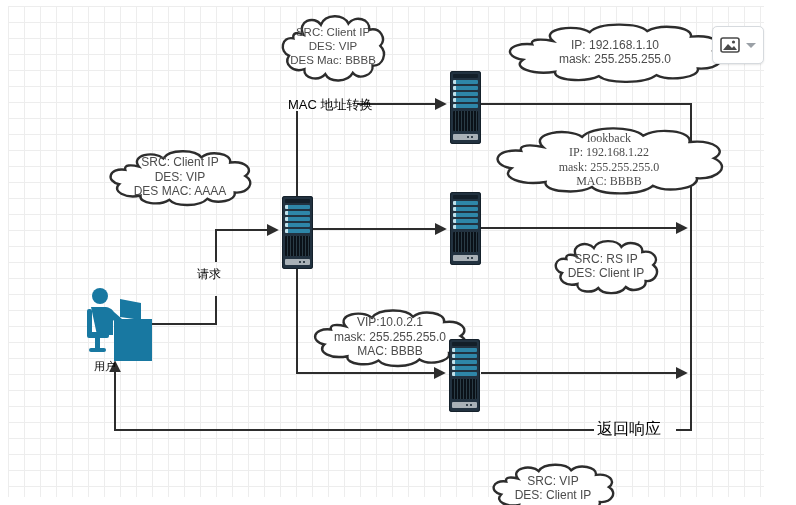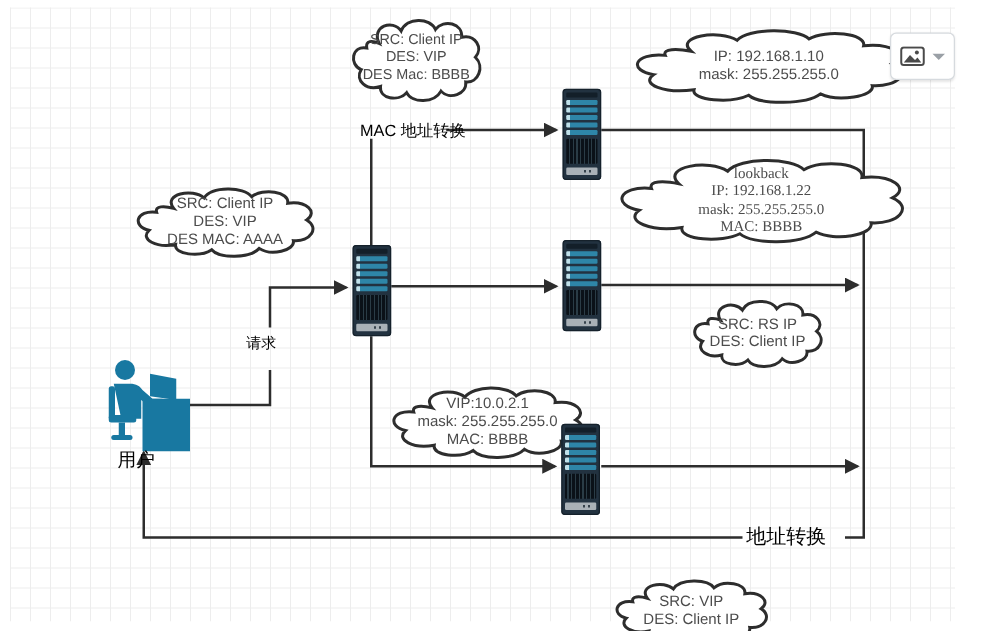--- a/index.html
+++ b/index.html
@@ -33,21 +33,21 @@
     background:linear-gradient(to right,#bfe0ea 0 3px,#2e86a8 3px);}
   .srv-vent{height:20px;margin-top:3px;border-radius:1px;flex:none;
     background:repeating-linear-gradient(90deg,#0a1118 0 2px,#2a3c46 2px 3px);}
   .srv-base{height:6px;margin-top:3px;background:#a9b1b7;border-radius:1px;position:relative;flex:none;}
   .srv-base::after{content:"";position:absolute;right:3px;top:2px;width:8px;height:2px;
     background:repeating-linear-gradient(90deg,#35424c 0 2px,transparent 2px 4px);}
   .diagram-label{position:absolute;color:#000000;white-space:nowrap;}
   .lbl-mac{left:288px;top:96px;font-size:13px;}
   .lbl-req{left:197px;top:266px;font-size:12px;}
   .lbl-resp{left:597px;top:419px;font-size:16px;}
-  .lbl-user{left:94px;top:359px;font-size:15px;}
+  .lbl-user{left:94px;top:359px;font-size:11px;}
   .user-figure{position:absolute;left:84px;top:286px;width:68px;height:76px;}
   .img-button{
     position:absolute;left:712px;top:26px;width:50px;height:36px;background:#fff;
     border:1px solid #d6dade;border-radius:5px;box-shadow:0 1px 2px rgba(0,0,0,.10);
     display:flex;align-items:center;justify-content:center;gap:6px;cursor:pointer;
   }
   .caret{width:0;height:0;border-left:5px solid transparent;border-right:5px solid transparent;
     border-top:5px solid #9aa0a6;}
 </style>
 </head>
@@ -219,21 +219,21 @@
       <rect x="3" y="45" width="22" height="6" rx="2"></rect>
       <rect x="11" y="51" width="5" height="11"></rect>
       <rect x="5" y="61" width="17" height="4" rx="2"></rect>
       <rect x="30" y="32" width="38" height="42"></rect>
       <path d="M36 12 l21 4 v17 l-21 -3 z"></path>
     </g>
   </svg>
 
   <div class="diagram-label lbl-mac">MAC 地址转换</div>
   <div class="diagram-label lbl-req">请求</div>
-  <div class="diagram-label lbl-resp">地址转换</div>
+  <div class="diagram-label lbl-resp">返回响应</div>
   <div class="diagram-label lbl-user">用户</div>
 
   <div class="img-button">
     <svg width="20" height="16" viewBox="0 0 20 16">
       <rect x="1" y="1" width="18" height="14" rx="2" fill="#ffffff" stroke="#4a4a4a" stroke-width="1.6"></rect>
       <circle cx="13.5" cy="5" r="1.6" fill="#4a4a4a"></circle>
       <path d="M3 13 L8 7 L12 11 L14 9 L17 13 Z" fill="#4a4a4a"></path>
     </svg>
     <span class="caret"></span>
   </div>

